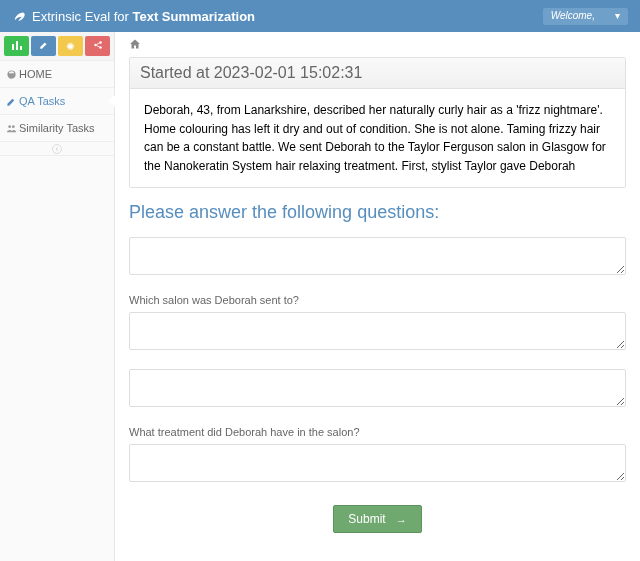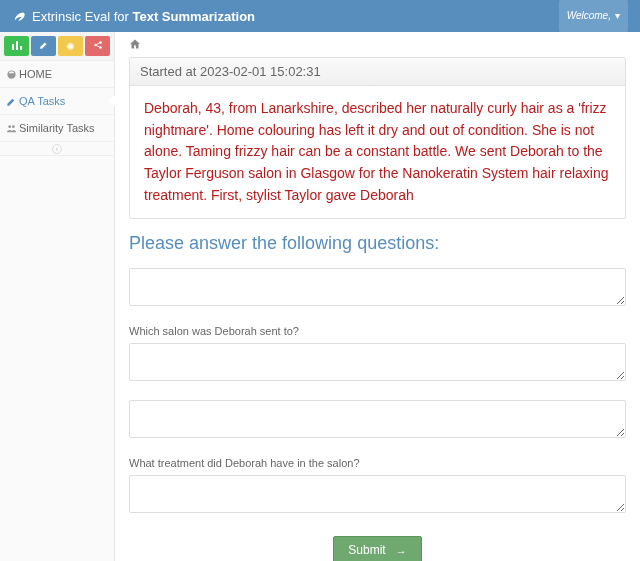--- a/index.html
+++ b/index.html
@@ -1,43 +1,43 @@
 <!DOCTYPE html>
 <html><head>
 <meta charset="utf-8">
 <style>
 * { margin: 0; padding: 0; box-sizing: border-box; }
 body { font-family: -apple-system, "Segoe UI", Arial, sans-serif; font-size: 13px; background: #fff; color: #555; width: 640px; height: 561px; overflow: hidden; }
-.header { background: #578ebe; color: #fff; height: 32px; display: flex; padding: 0 12px; justify-content: space-between; }
+.header { background: #578ebe; color: #fff; height: 32px; display: flex; align-items: center; padding: 0 12px; justify-content: space-between; }
 .brand { display: flex; align-items: center; gap: 6px; font-size: 13px; }
 .brand-normal { font-weight: 400; }
 .brand-bold { font-weight: 600; }
-.welcome { background: #6fa0c9; font-size: 10px; padding: 2px 8px 4px; border-radius: 2px; display: flex; align-items: center; gap: 4px; }
+.welcome { background: #6fa0c9; font-size: 10px; padding: 2px 8px 4px; border-radius: 2px; display: flex; align-items: center; gap: 20px; }
 .welcome-text { font-style: italic; }
 .body-row { display: flex; height: calc(561px - 32px); }
 .sidebar { width: 115px; background: #fafafa; border-right: 1px solid #e5e5e5; display: flex; flex-direction: column; }
 .sb-buttons { display: flex; gap: 2px; padding: 4px 4px; background: #f5f5f5; border-bottom: 1px solid #eee; }
 .sb-btn { width: 25px; height: 20px; border-radius: 2px; display: flex; align-items: center; justify-content: center; color: #fff; font-size: 10px; cursor: pointer; }
 .sb-green { background: #3cc051; }
 .sb-blue { background: #578ebe; }
 .sb-yellow { background: #f2c94c; }
 .sb-red { background: #e26a6a; }
 .sb-list { list-style: none; }
 .sb-item { display: flex; align-items: center; padding: 7px 3px; font-size: 11px; color: #666; border-bottom: 1px solid #eee; cursor: pointer; position: relative; }
 .sb-item .icon { width: 16px; color: #999; font-size: 11px; display: inline-flex; justify-content: center; }
 .sb-item.active { color: #578ebe; }
 .sb-item.active .icon { color: #578ebe; }
 .sb-item.active::after { content: ""; position: absolute; right: -1px; top: 50%; transform: translateY(-50%); border: 6px solid transparent; border-right-color: #fff; }
 .sb-collapse { height: 14px; display: flex; align-items: center; justify-content: center; border-bottom: 1px solid #eee; color: #ccc; font-size: 9px; }
 .sb-collapse span { border: 1px solid #ddd; border-radius: 50%; width: 10px; height: 10px; display: inline-flex; align-items: center; justify-content: center; }
 .main { flex: 1; background: #fff; overflow: auto; padding: 6px 14px 10px 14px; }
 .home-row { color: #999; font-size: 12px; margin-bottom: 4px; }
 .panel { border: 1px solid #e1e1e1; border-radius: 2px; margin-bottom: 14px; }
-.panel-head { background: linear-gradient(#fafafa, #f0f0f0); border-bottom: 1px solid #e1e1e1; padding: 6px 10px; font-size: 13px; color: #666; }
-.panel-body { padding: 12px 14px; font-size: 14px; line-height: 1.55; color: #b91c1c; }
+.panel-head { background: linear-gradient(#fafafa, #f0f0f0); border-bottom: 1px solid #e1e1e1; padding: 6px 10px; font-size: 16px; color: #666; }
+.panel-body { padding: 12px 14px; font-size: 12px; line-height: 1.55; color: #000000; }
 .section-title { color: #578ebe; font-size: 18px; font-weight: 400; margin: 8px 0 14px; }
 .q-block { margin-bottom: 16px; }
 .q-label { font-size: 11px; color: #666; margin-bottom: 6px; }
 .q-input { width: 100%; border: 1px solid #ddd; border-radius: 2px; min-height: 26px; resize: vertical; font-family: inherit; font-size: 12px; padding: 4px 6px; }
 .submit-row { display: flex; justify-content: center; margin-top: 20px; }
 .submit-btn { background: #6fa96f; color: #fff; border: 1px solid #5d945d; padding: 6px 14px; font-size: 12px; border-radius: 2px; cursor: pointer; display: inline-flex; align-items: center; gap: 10px; }
 .submit-btn .arrow { font-size: 11px; }
 </style>
 </head>
 <body>

